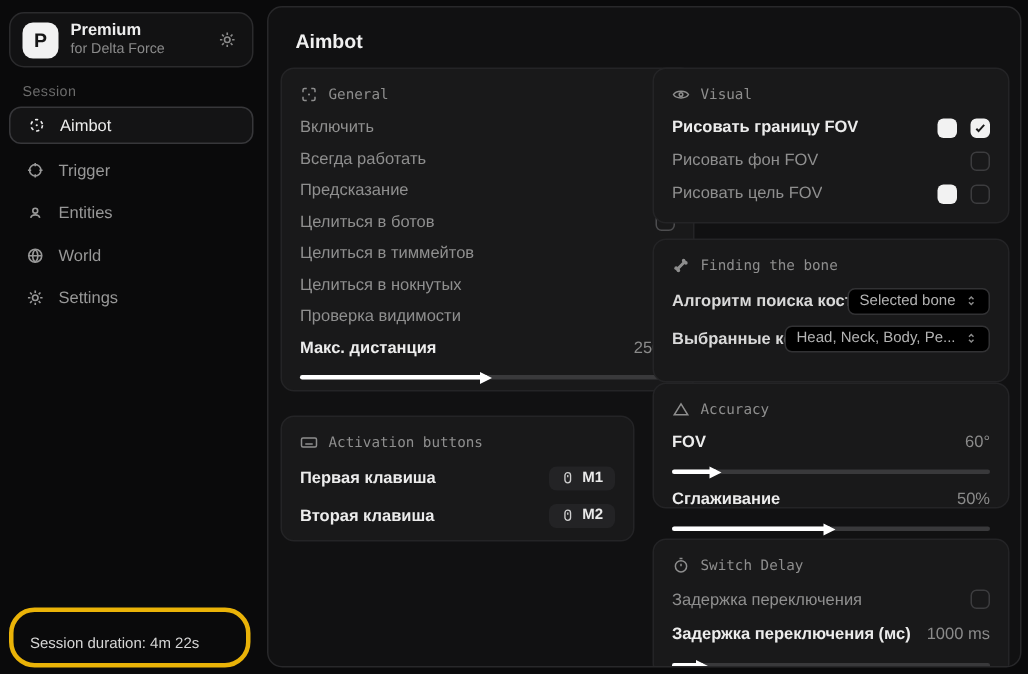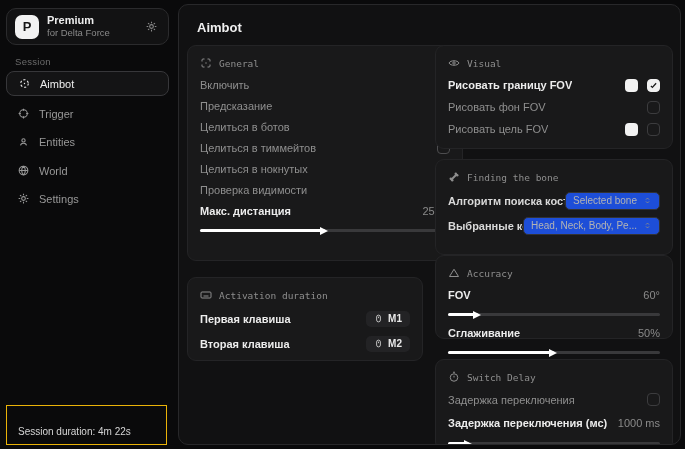--- a/index.html
+++ b/index.html
@@ -15,21 +15,21 @@
   .brand-text { margin-left:8px; flex:1; }
   .brand-title { font-size:11px; font-weight:bold; color:#ededed; line-height:13px; }
   .brand-sub { font-size:9.5px; color:#8a8a8a; line-height:12px; }
   .brand-gear { margin-right:10px; color:#8a8a8a; display:flex; }
   .category { position:absolute; left:15px; top:56px; font-size:9.5px; color:#6b6b6b; letter-spacing:.3px; }
   .nav-item { position:absolute; left:6px; width:163px; height:25px; display:flex; align-items:center;
     gap:9px; padding-left:11px; color:#989898; font-size:11px; border-radius:8px; cursor:pointer; }
   .nav-item.active { border:1px solid #37373a; color:#ececec; background:#141415; }
   .nav-item .nicon { display:flex; color:inherit; }
   .session-box { position:absolute; left:6px; top:405px; width:161px; height:40px;
-    border:1px solid #eab308; border-radius:0; display:flex; align-items:flex-end; padding:7px 11px; }
+    border:3px solid #eab308; border-radius:17px; display:flex; align-items:flex-end; padding:7px 11px; }
   .session-text { font-size:10px; color:#d6d6d6; }
 
   
   #panel { position:absolute; left:178px; top:4px; width:503px; height:441px;
     background:#111112; border:1px solid #28282a; border-radius:10px; overflow:hidden; }
   .panel-title { position:absolute; left:18px; top:15px; font-size:13px; font-weight:bold; color:#f0f0f0; }
 
   .card { position:absolute; background:#19191a; border:1px solid #242426; border-radius:9px; padding:9px 12px; }
   .card-general    { left:8px;   top:40px;  width:276px; height:216px; }
   .card-activation { left:8px;   top:272px; width:236px; height:84px; }
@@ -56,21 +56,21 @@
   .cb.checked svg { display:block; }
   .cb.dim { border-color:#3c3c3e; }
   .ctrl-group { display:flex; align-items:center; gap:9px; }
   .swatch { width:13px; height:13px; border-radius:4px; background:#f2f2f2; flex:none; cursor:pointer; }
 
   .slider { position:relative; height:3px; background:#39393b; border-radius:2px; margin:8px 0 6px 0; cursor:pointer; }
   .slider-fill { position:relative; height:3px; background:#ffffff; border-radius:2px; }
   .slider-thumb { position:absolute; right:-3px; top:50%; transform:translateY(-50%);
     width:0; height:0; border-left:8px solid #ffffff; border-top:4.5px solid transparent; border-bottom:4.5px solid transparent; }
 
-  .dd { display:flex; align-items:center; gap:6px; background:#1d4ed8; border:1px solid #323234;
+  .dd { display:flex; align-items:center; gap:6px; background:#000000; border:1px solid #323234;
     border-radius:5px; padding:2.5px 7px; font-size:10px; color:#b3b3b3; flex:none; max-width:138px;
     white-space:nowrap; cursor:pointer; }
   .dd svg { flex:none; color:#8a8a8a; }
   .dd .dd-val { overflow:hidden; }
 
   .keybadge { display:flex; align-items:center; gap:5px; background:#232325; border-radius:5px;
     padding:2.5px 8px; font-size:10px; font-weight:bold; color:#e9e9e9; cursor:pointer; }
   .keybadge svg { color:#cfcfcf; }
 </style>
 </head>
@@ -158,20 +158,24 @@
         <path d="M4 9V6a2 2 0 0 1 2-2h3M15 4h3a2 2 0 0 1 2 2v3M20 15v3a2 2 0 0 1-2 2h-3M9 20H6a2 2 0 0 1-2-2v-3"></path>
         <circle cx="12" cy="12" r="1.4" fill="currentColor" stroke="none"></circle>
       </svg>
       <span>General</span>
     </div>
     <div class="row">
       <span class="lbl">Включить</span>
       <span class="cb"></span>
     </div>
     <div class="row">
+      <span class="lbl">Всегда работать</span>
+      <span class="cb"></span>
+    </div>
+    <div class="row">
       <span class="lbl">Предсказание</span>
       <span class="cb"></span>
     </div>
     <div class="row">
       <span class="lbl">Целиться в ботов</span>
       <span class="cb"></span>
     </div>
     <div class="row">
       <span class="lbl">Целиться в тиммейтов</span>
       <span class="cb"></span>
@@ -194,21 +198,21 @@
         </div>
     </div>
   </div>
 
   <div class="card card-activation">
     <div class="sec-head">
       <svg width="12" height="12" viewBox="0 0 24 24" fill="none" stroke="currentColor" stroke-width="2">
         <rect x="2" y="6" width="20" height="12" rx="2"></rect>
           <path d="M6 10h.01M10 10h.01M14 10h.01M18 10h.01M7 14h10"></path>
       </svg>
-      <span>Activation duration</span>
+      <span>Activation buttons</span>
     </div>
     <div class="row tall">
       <span class="lbl bright">Первая клавиша</span>
       <span class="keybadge">
         <svg width="9" height="11" viewBox="0 0 24 24" fill="none" stroke="currentColor" stroke-width="2.4">
           <rect x="7" y="3" width="10" height="18" rx="5"></rect>
             <path d="M12 7v4"></path>
         </svg>
         <span>M1</span>
       </span>

